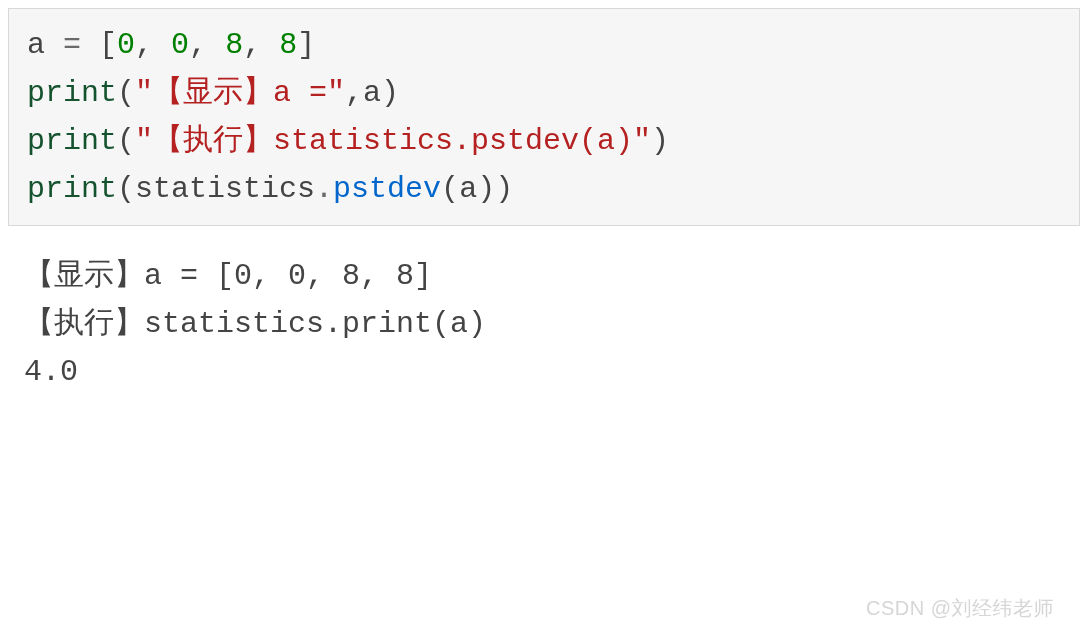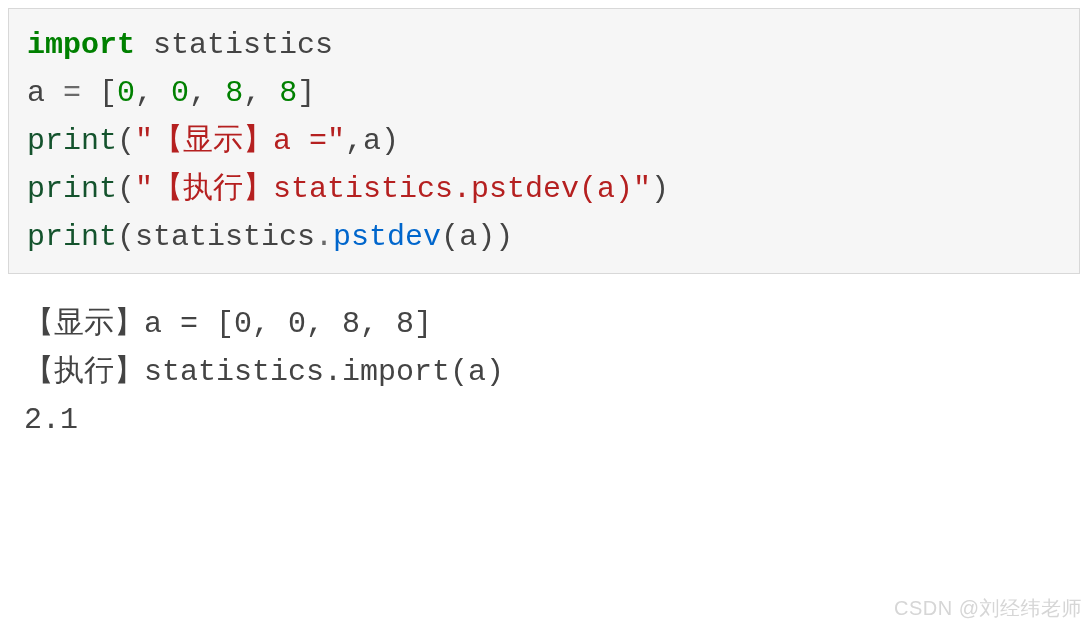--- a/index.html
+++ b/index.html
@@ -35,37 +35,36 @@
     .ident { color: #444444; }
     .op { color: #6a6a6a; }
     .punct { color: #444444; }
     .num { color: #008000; }
     .func { color: #14532d; }
     .method { color: #0066cc; }
     .str { color: #b52020; }
     .watermark {
       position: fixed;
       bottom: 8px;
-      right: 6px;
+      right: 34px;
       color: #d6d6d6;
       font-size: 20px;
       font-family: sans-serif;
       letter-spacing: 0.5px;
     }
   </style>
 </head>
 <body>
 
 <div class="code-block">
-  <div class="code-line"><span class="kw-import">import</span><span class="ident"> statistics</span></div>
   <div class="code-line"><span class="ident">a </span><span class="op">=</span><span> </span><span class="punct">[</span><span class="num">0</span><span class="punct">, </span><span class="num">0</span><span class="punct">, </span><span class="num">8</span><span class="punct">, </span><span class="num">8</span><span class="punct">]</span></div>
   <div class="code-line"><span class="func">print</span><span class="punct">(</span><span class="str">"【显示】a ="</span><span class="ident">,a</span><span class="punct">)</span></div>
   <div class="code-line"><span class="func">print</span><span class="punct">(</span><span class="str">"【执行】statistics.pstdev(a)"</span><span class="punct">)</span></div>
   <div class="code-line"><span class="func">print</span><span class="punct">(</span><span class="ident">statistics</span><span class="op">.</span><span class="method">pstdev</span><span class="punct">(</span><span class="ident">a</span><span class="punct">)</span><span class="punct">)</span></div>
 </div>
 
 <div class="output-block">
   <div class="output-line">【显示】a = [0, 0, 8, 8]</div>
-  <div class="output-line">【执行】statistics.import(a)</div>
-  <div class="output-line">2.1</div>
+  <div class="output-line">【执行】statistics.print(a)</div>
+  <div class="output-line">4.0</div>
 </div>
 
 <div class="watermark">CSDN @刘经纬老师</div>
 
 </body></html>

